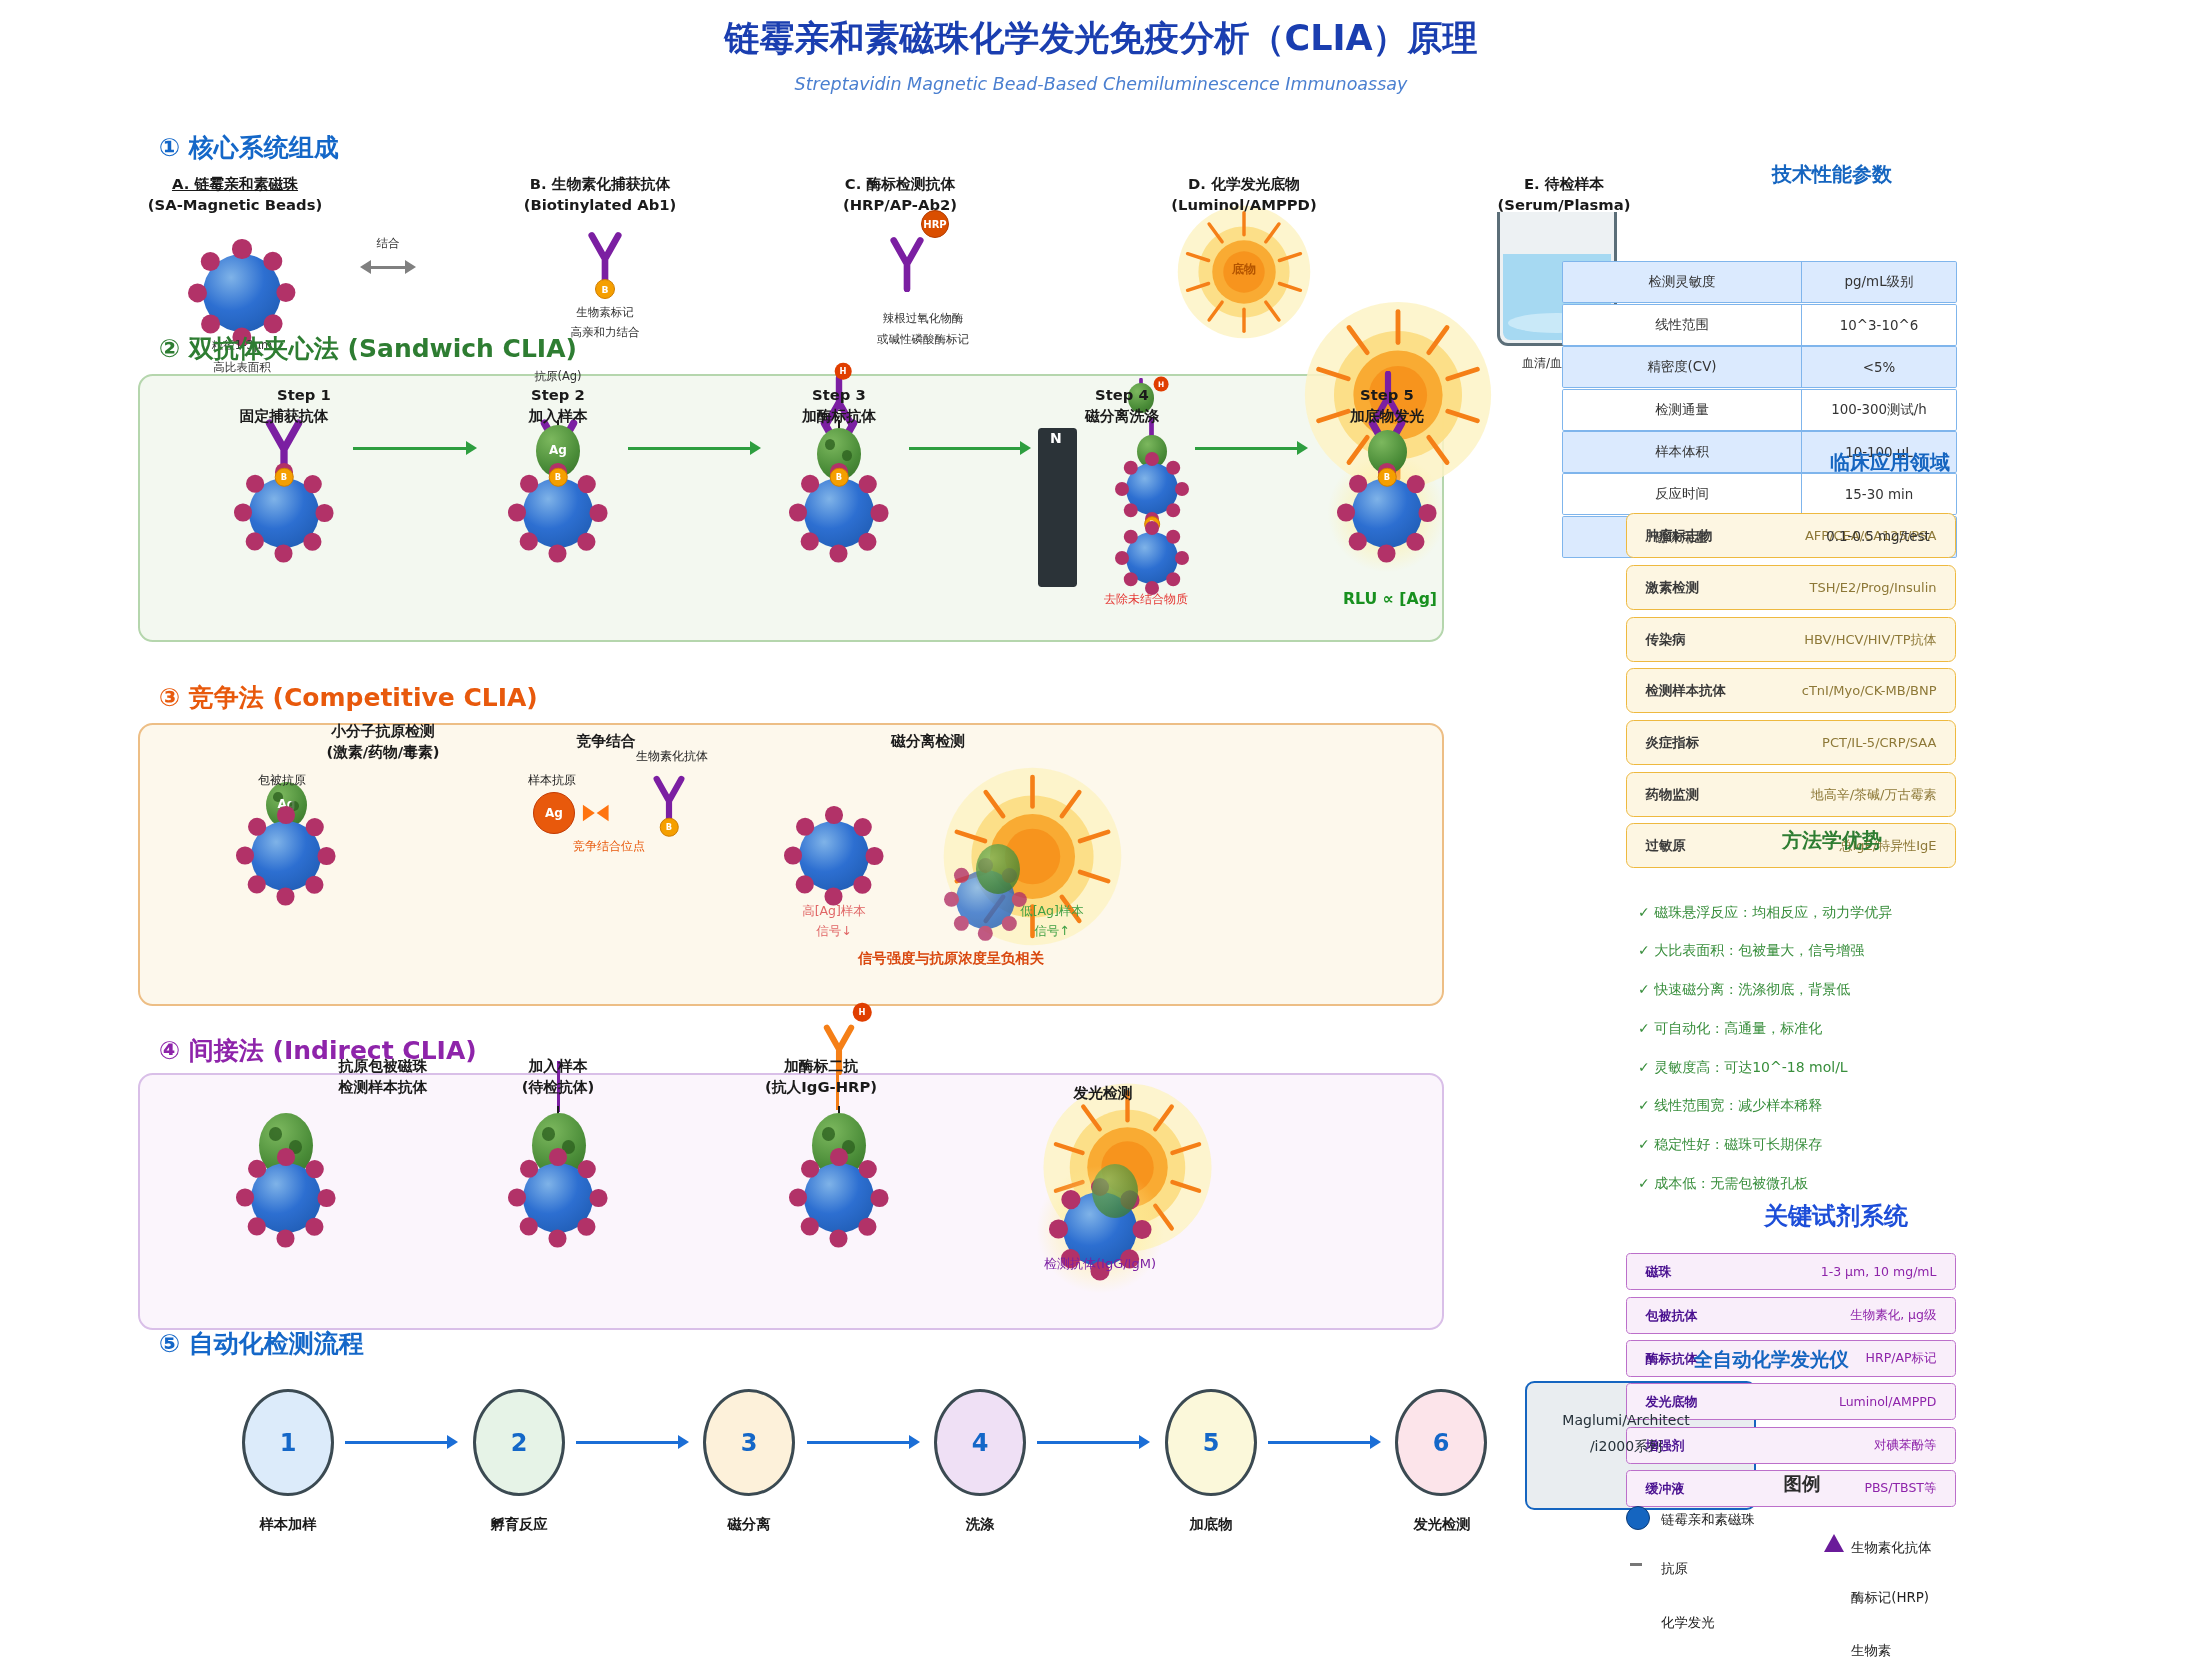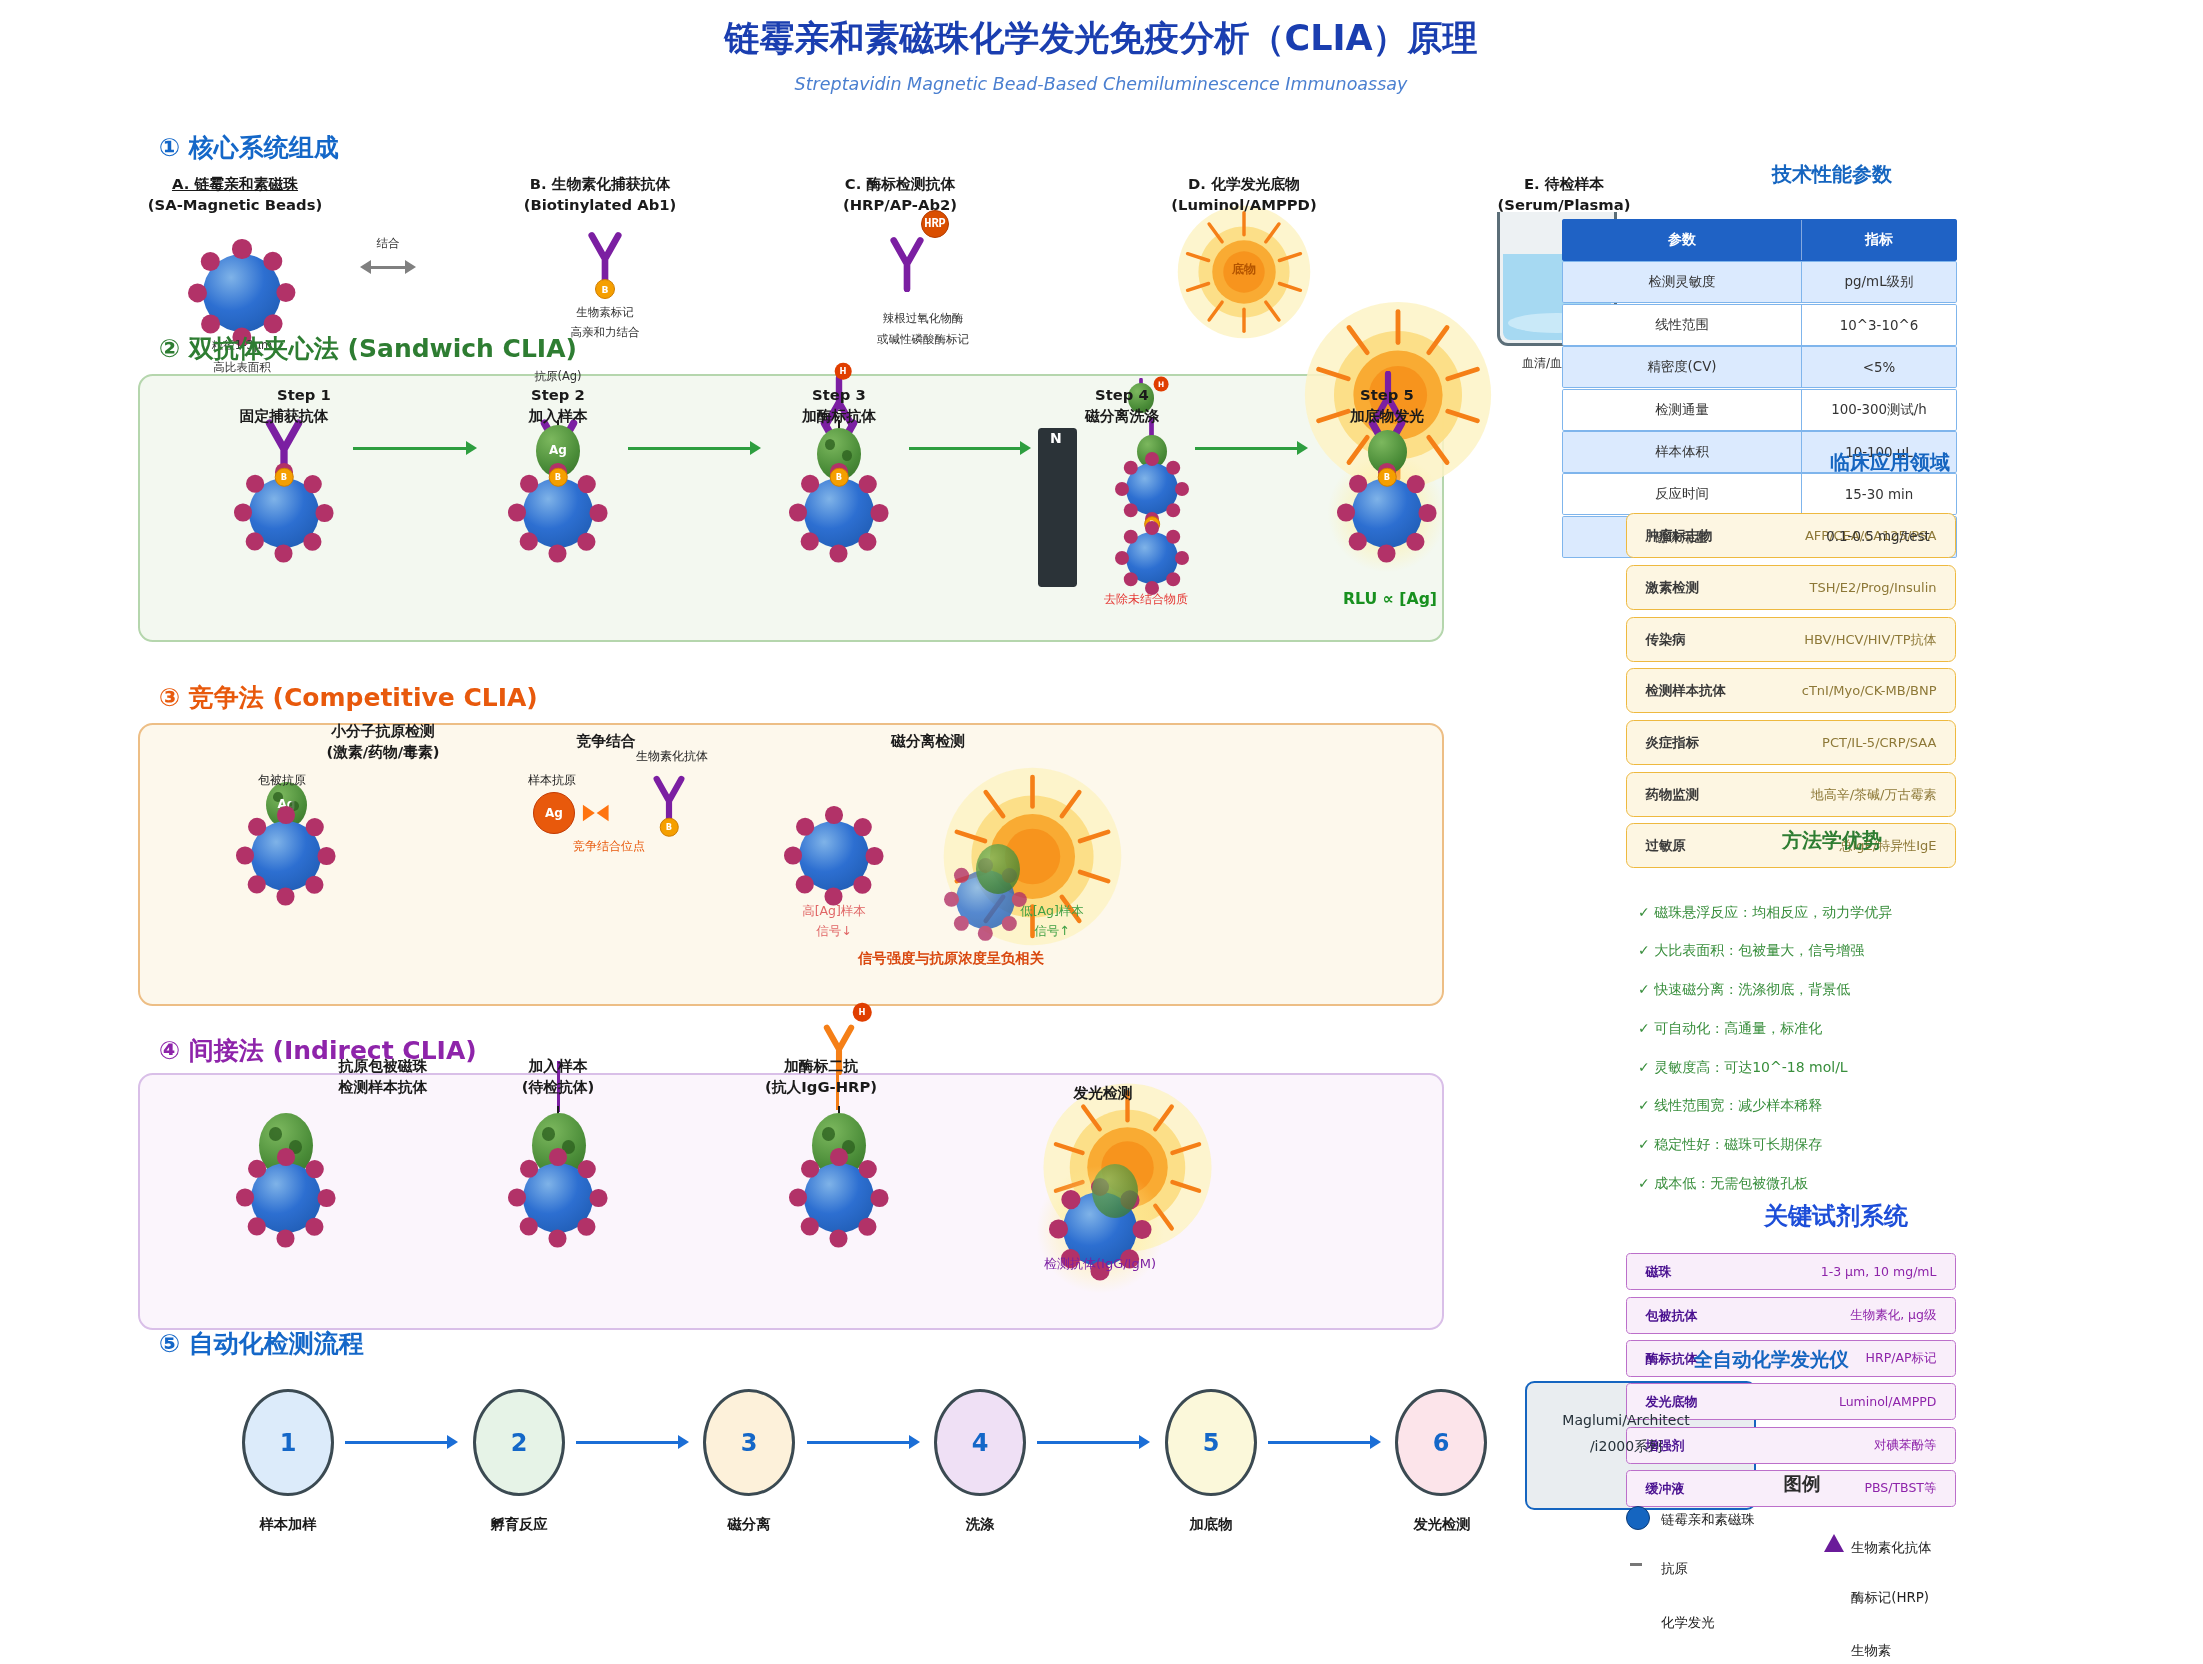--- a/index.html
+++ b/index.html
@@ -120,21 +120,21 @@
   <div class="ar dar" style="left:364px;top:266px;width:48px;--ac:#808080;"></div>
 
   <svg class="ab" viewBox="0 0 60 80" style="left:579px;top:228px;width:52px;height:59px;color:#7b1fa2;">
       <use href="#absym"></use>
     </svg>
   <div class="tag" style="left:605px;top:289px;width:20px;height:20px;font-size:9.2px;background:#f59f00;border:1.4px solid #cf7d00;">B</div>
 
   <svg class="ab" viewBox="0 0 60 80" style="left:881px;top:233px;width:52px;height:59px;color:#7b1fa2;">
       <use href="#absym"></use>
     </svg>
-  <div class="tag" style="left:935px;top:224px;width:28px;height:28px;font-size:12px;background:#da4e00;border:1.4px solid #b33c00;font-family:Liberation Mono, monospace;">HRP</div>
+  <div class="tag" style="left:935px;top:224px;width:28px;height:28px;font-size:10px;background:#da4e00;border:1.4px solid #b33c00;">HRP</div>
 
   <div style="position:absolute;left:1497px;top:212px;width:120px;height:134px;border:3.2px solid #5b6e78;border-top:none;border-radius:0 0 11px 11px;background:#edf1f3;box-sizing:border-box;">
     <div style="position:absolute;left:2.8px;right:2.8px;top:42px;bottom:2.8px;background:#a6d9f2;border-radius:0 0 7.4px 7.4px;">
       <div style="position:absolute;left:5.5px;right:5.5px;bottom:7.4px;height:20px;background:#c9e9f8;border-radius:50%;"></div>
     </div>
   </div>
 
   <div class="t c b" style="left:235px;top:175px;font-size:14.8px;text-decoration:underline;">A. 链霉亲和素磁珠</div>
   <div class="t c b" style="left:235px;top:196px;font-size:14.8px;">(SA-Magnetic Beads)</div>
   <div class="t c" style="left:388px;top:236px;font-size:11.5px;color:#333;">结合</div>
@@ -457,24 +457,20 @@
   <div class="box" style="left:1525px;top:1381px;width:231px;height:129px;background:#e9edf0;border:2.8px solid #1565c0;border-radius:9.2px;"></div>
 
   <div class="t b" style="left:159px;top:131px;font-size:25px;color:#1467c8;">① 核心系统组成</div>
   <div class="t b" style="left:159px;top:332px;font-size:25px;color:#2e7d32;">② 双抗体夹心法 (Sandwich CLIA)</div>
   <div class="t b" style="left:159px;top:681px;font-size:25px;color:#e8590c;text-align:center;">③ 竞争法 (Competitive CLIA)</div>
   <div class="t b" style="left:159px;top:1034px;font-size:25px;color:#8e24aa;">④ 间接法 (Indirect CLIA)</div>
   <div class="t b" style="left:159px;top:1327px;font-size:25px;color:#1467c8;">⑤ 自动化检测流程</div>
 
   <div class="t c b" style="left:1832px;top:161px;font-size:20px;color:#1565c0;">技术性能参数</div>
 
-  <div class="prow phead" style="top:219px;">
-    <div class="pc1">参数</div>
-    <div class="pc2">指标</div>
-  </div>
   <div class="prow" style="top:261px;background:#dbeafe;">
     <div class="pc1">检测灵敏度</div>
       <div class="pc2">pg/mL级别</div>
   </div>
   <div class="prow" style="top:304px;background:#ffffff;">
     <div class="pc1">线性范围</div>
       <div class="pc2">10^3-10^6</div>
   </div>
   <div class="prow" style="top:346px;background:#dbeafe;">
     <div class="pc1">精密度(CV)</div>

